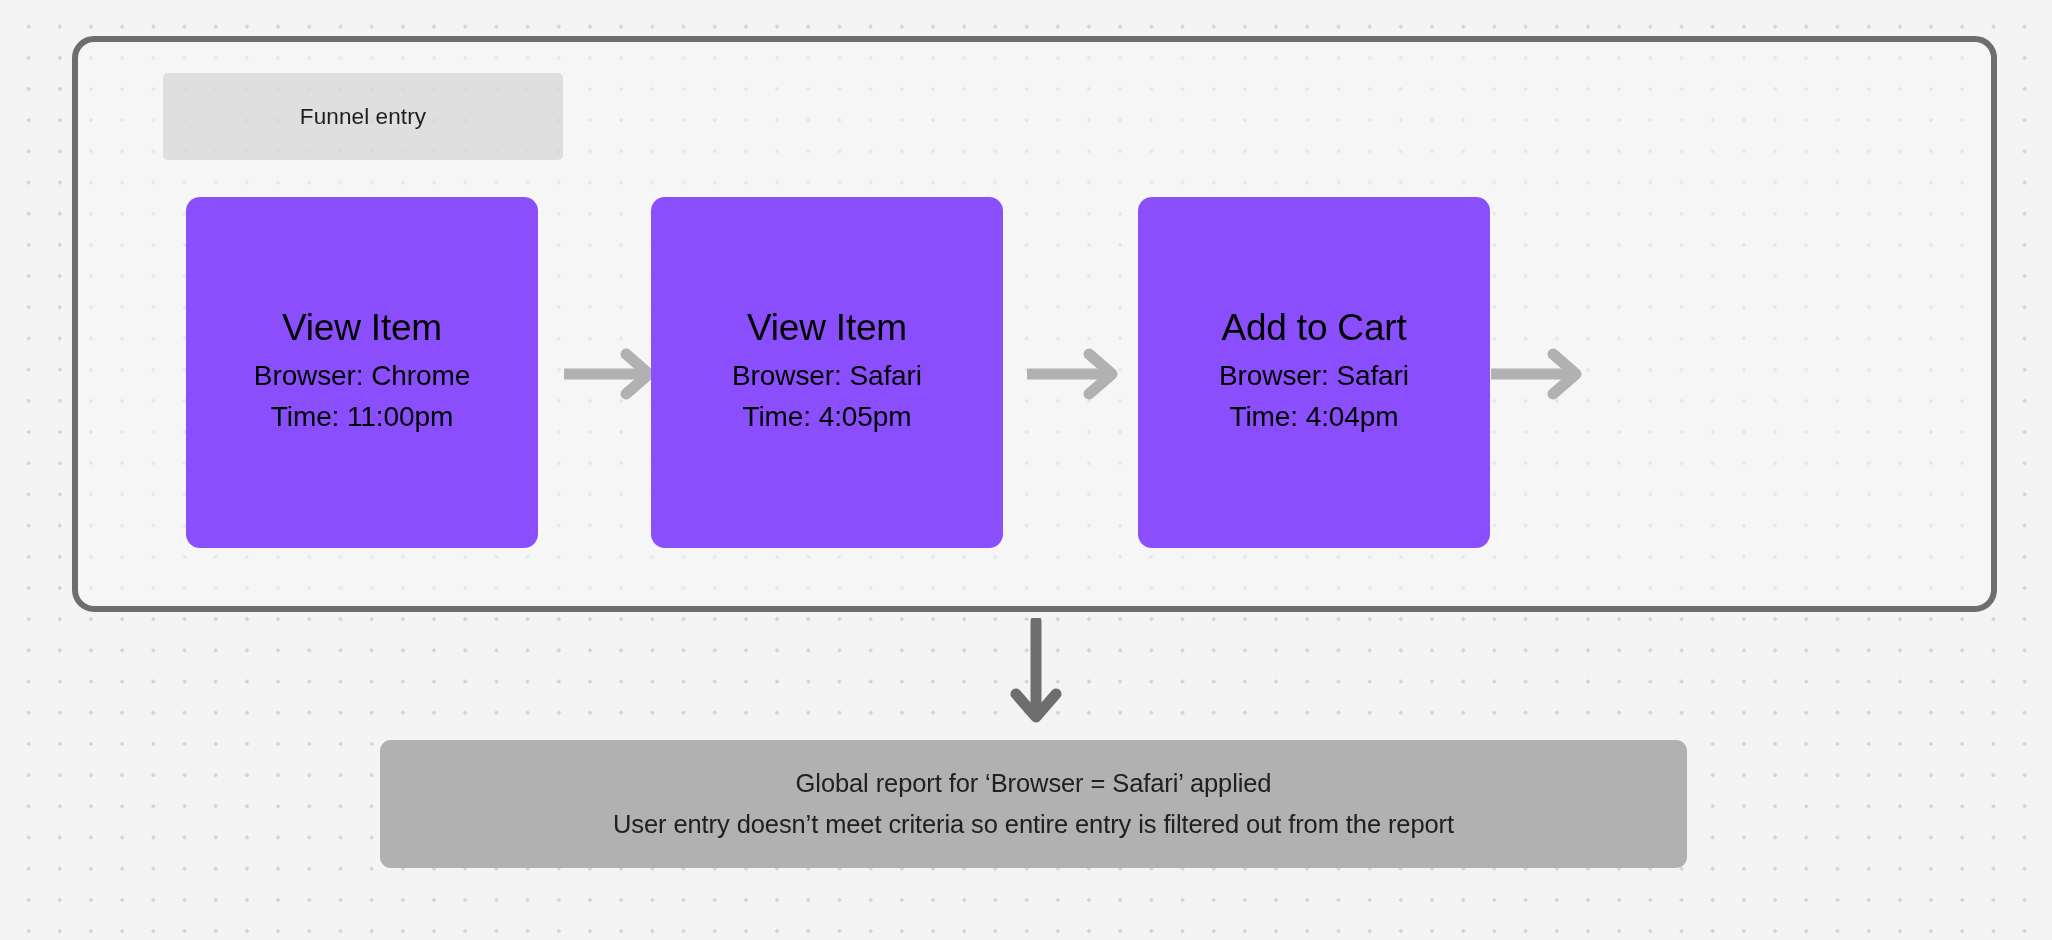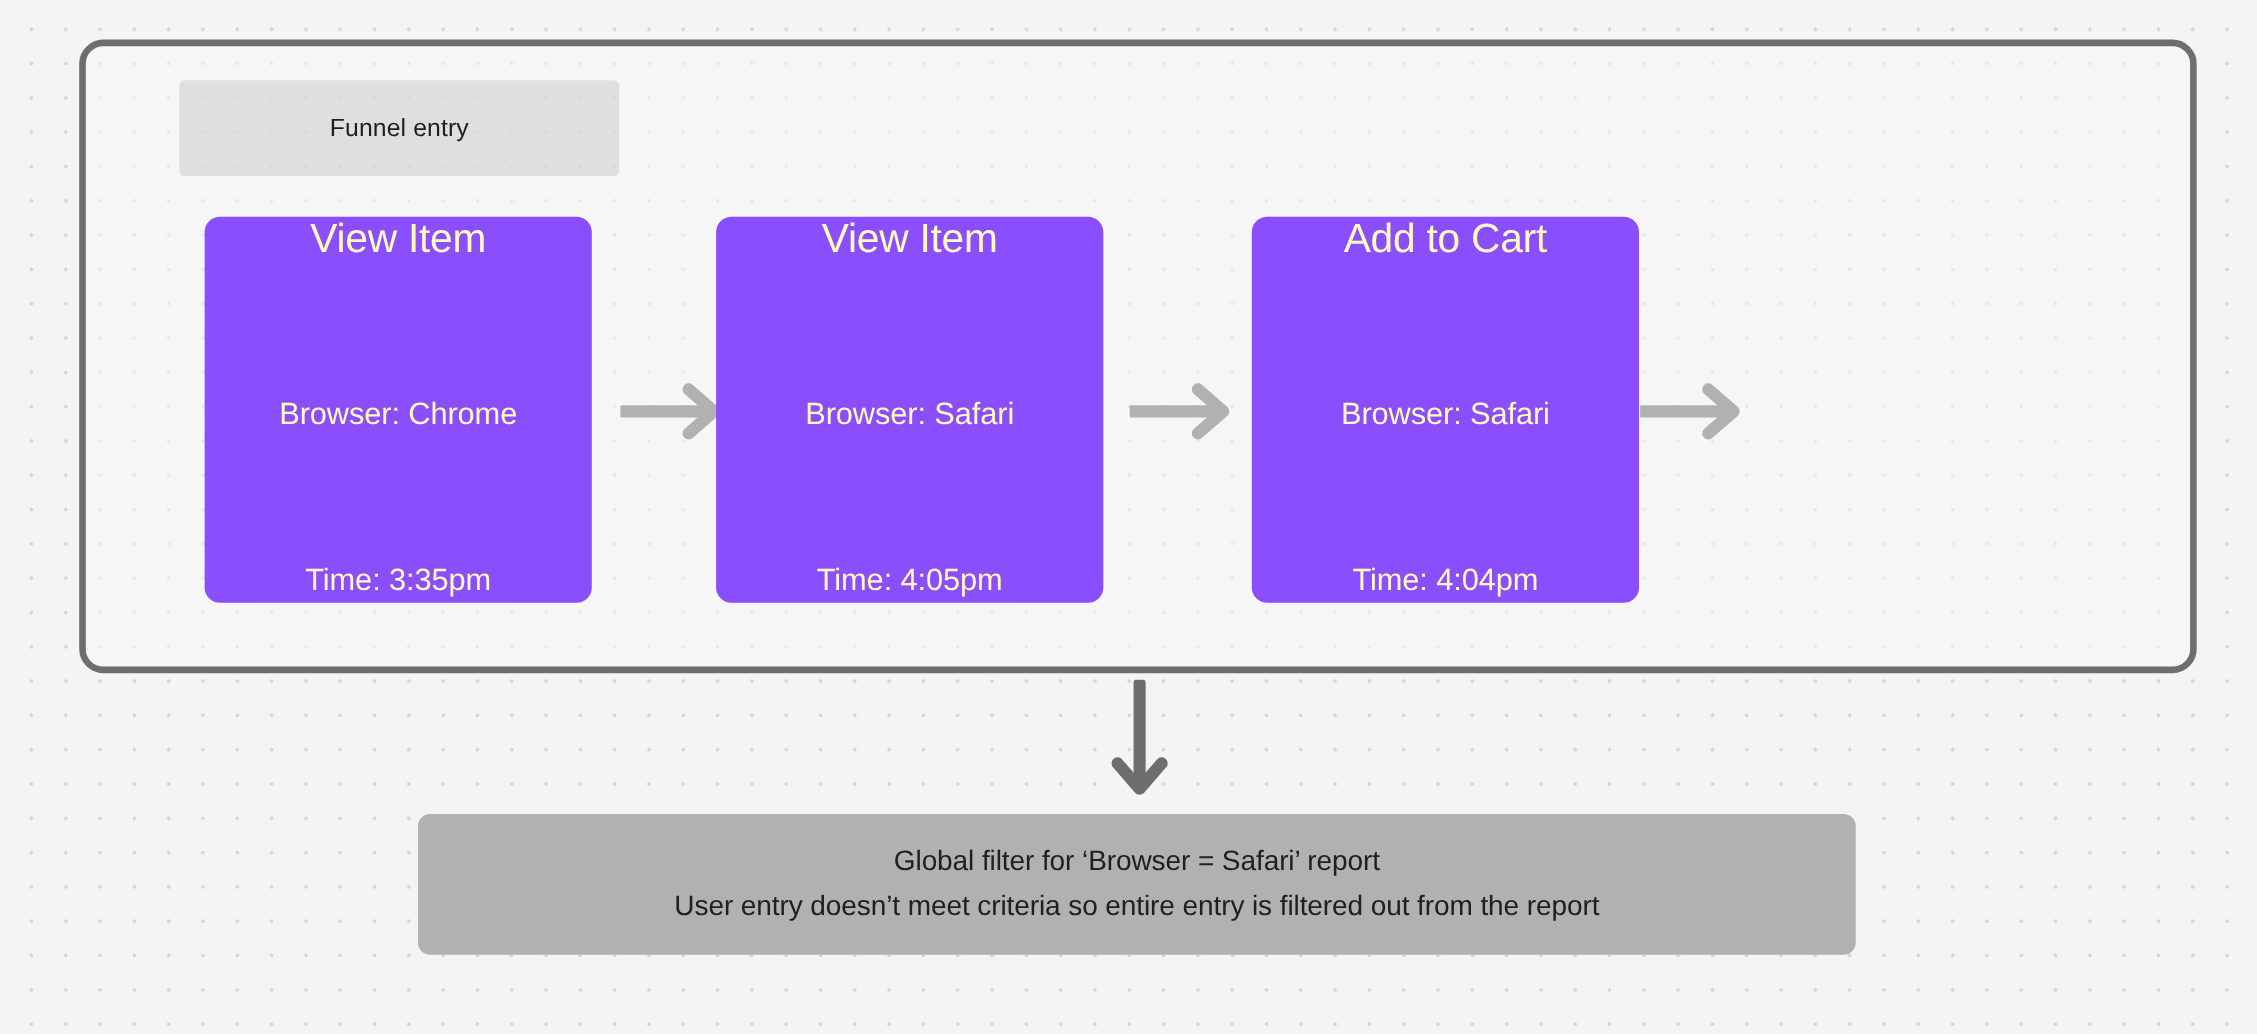--- a/index.html
+++ b/index.html
@@ -59,22 +59,22 @@
   .step-card {
     position: absolute;
     top: 197px;
     width: 352px;
     height: 351px;
     border-radius: 14px;
     background: #8b4efc;
     display: flex;
     flex-direction: column;
     align-items: center;
-    justify-content: space-between;
-    color: #fef9c3;
+    justify-content: center;
+    color: #000000;
     text-align: center;
   }
   .step-card .step-title {
     font-size: 37px;
     line-height: 1.06;
     letter-spacing: -0.2px;
     margin-bottom: 9px;
   }
   .step-card .step-meta {
     font-size: 28px;
@@ -135,21 +135,21 @@
 
   <div id="funnel-container"></div>
 
   <div id="funnel-entry-label">
     <span>Funnel entry</span>
   </div>
 
   <div class="step-card" id="step-card-0">
     <div class="step-title">View Item</div>
     <div class="step-meta">Browser: Chrome</div>
-    <div class="step-meta">Time: 3:35pm</div>
+    <div class="step-meta">Time: 11:00pm</div>
   </div>
 
   <div class="step-arrow" id="step-arrow-0">
     <svg width="94" height="52" viewBox="0 0 94 52" fill="none" xmlns="http://www.w3.org/2000/svg" aria-hidden="true">
       <path d="M2 26 H84" stroke="#b1b1b1" stroke-width="11" stroke-linecap="round"></path>
       <path d="M62 6 L85 26 L62 46" stroke="#b1b1b1" stroke-width="11" stroke-linecap="round" stroke-linejoin="round" fill="none"></path>
     </svg>
   </div>
 
   <div class="step-card" id="step-card-1">
@@ -180,17 +180,17 @@
 
 
   <div id="flow-down-arrow">
     <svg width="52" height="107" viewBox="0 0 52 107" fill="none" xmlns="http://www.w3.org/2000/svg" aria-hidden="true">
       <path d="M26 3 V98" stroke="#6e6e6e" stroke-width="11" stroke-linecap="round"></path>
       <path d="M6 76 L26 99 L46 76" stroke="#6e6e6e" stroke-width="11" stroke-linecap="round" stroke-linejoin="round" fill="none"></path>
     </svg>
   </div>
 
   <div id="filter-note">
-    <div class="note-line">Global filter for ‘Browser = Safari’ report</div>
+    <div class="note-line">Global report for ‘Browser = Safari’ applied</div>
     <div class="note-line">User entry doesn’t meet criteria so entire entry is filtered out from the report</div>
   </div>
 
 </div>
 
 </body></html>

